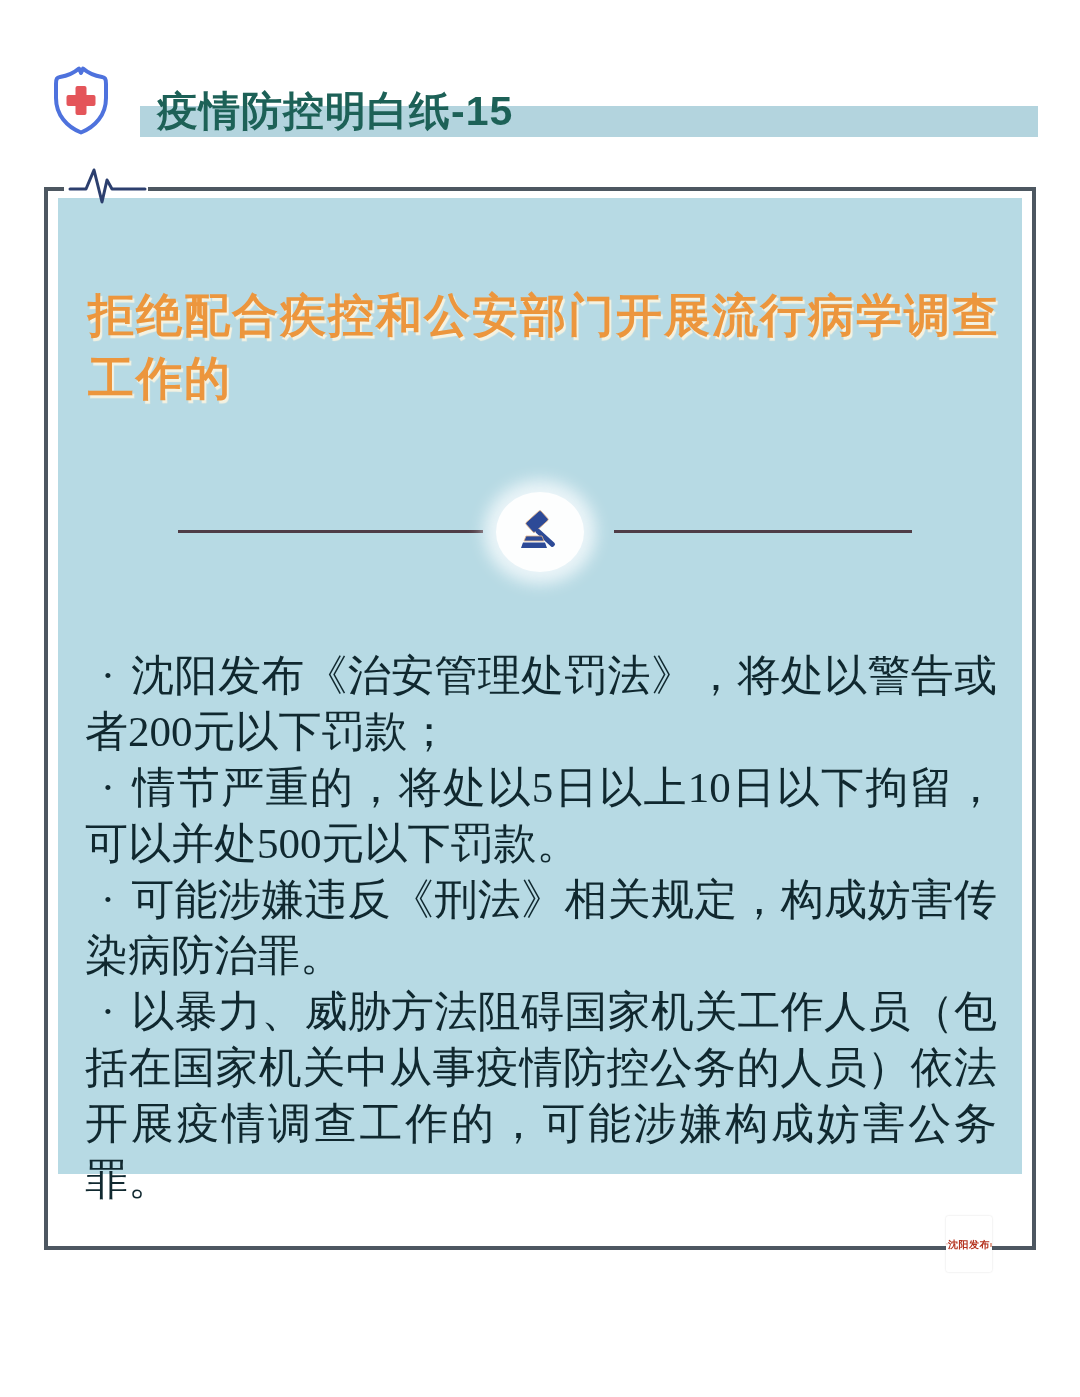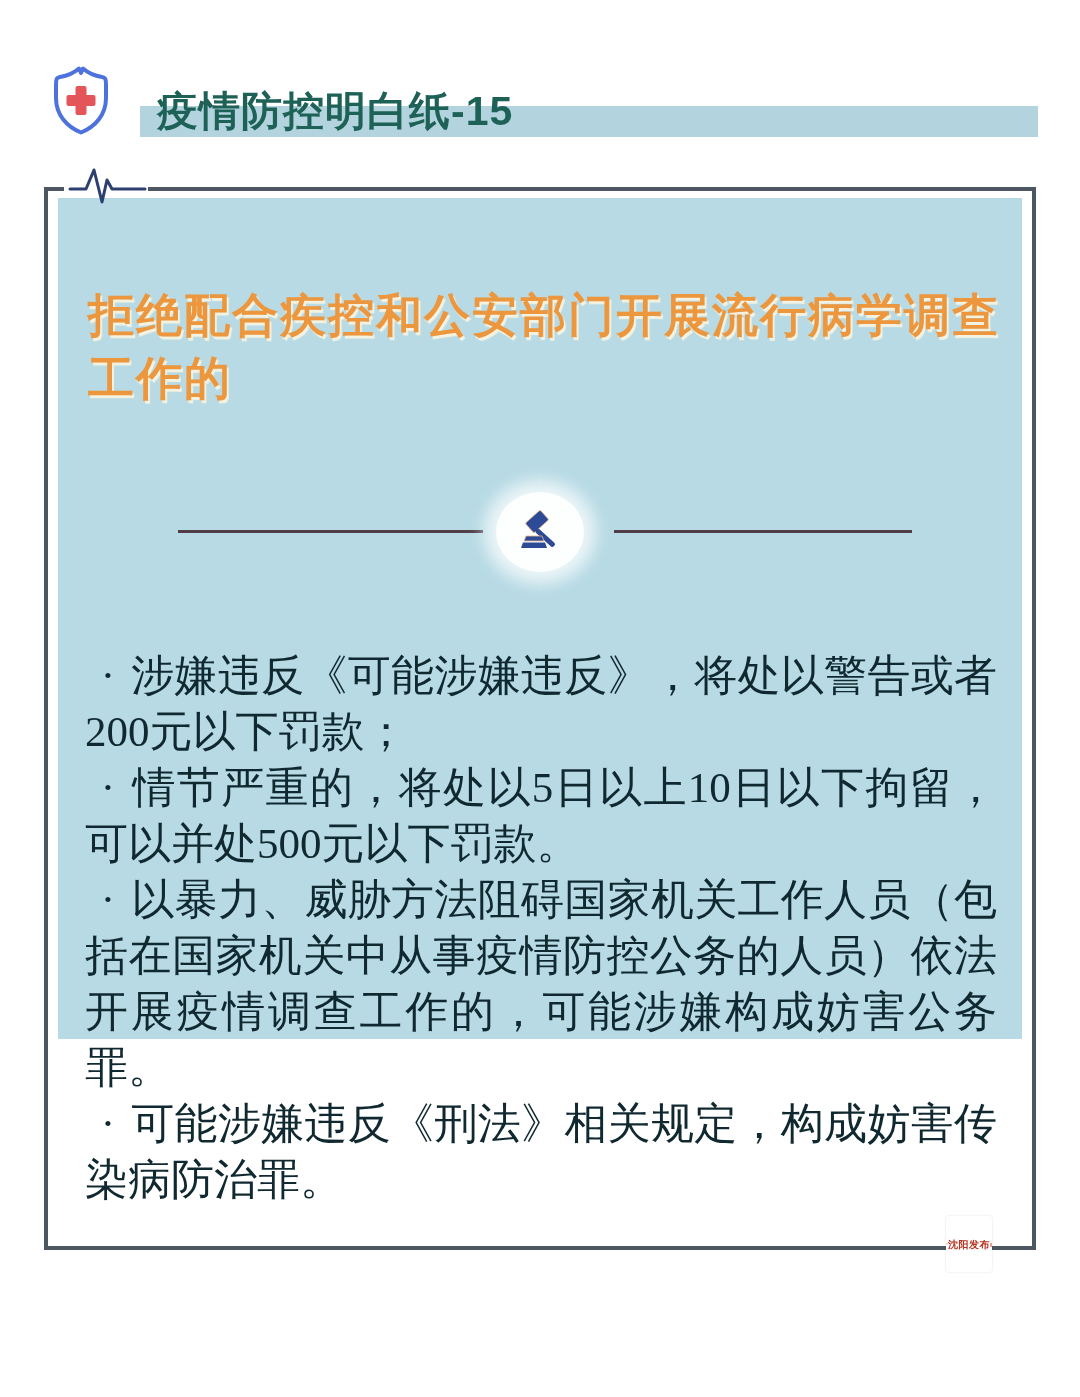--- a/index.html
+++ b/index.html
@@ -17,21 +17,21 @@
   }
   
   .frame{
     position:absolute;left:44px;top:187px;width:992px;height:1063px;
     border:4px solid #4d5761;box-sizing:border-box;background:transparent;
   }
   .ecg-patch{position:absolute;left:64px;top:183px;width:84px;height:13px;background:#ffffff;z-index:3;}
   .ecg-svg{position:absolute;left:60px;top:160px;width:100px;height:50px;z-index:4;}
   
   .card{
-    position:absolute;left:58px;top:198px;width:964px;height:841px;
+    position:absolute;left:58px;top:198px;width:964px;height:976px;
     background:#b7dae4;z-index:2;
   }
   .card-heading{
     position:absolute;left:30px;top:86px;width:912px;margin:0;
     font-size:46px;line-height:63px;font-weight:bold;letter-spacing:2px;
     color:#ec963d;text-shadow:2px 3px 1px rgba(255,246,225,0.85);
     font-family:"Liberation Sans",sans-serif;
   }
   
   .divider-line{position:absolute;height:3px;background:#4f3d47;top:332px;}
@@ -93,24 +93,24 @@
       <svg width="48" height="48" viewBox="0 0 48 48">
         <rect x="11" y="7" width="20" height="13" rx="1.5" fill="#2d4a97" stroke="#e9b98a" stroke-width="0.8" transform="rotate(-42 21 13.5)"></rect>
         <rect x="22" y="20" width="24" height="5" rx="2" fill="#2d4a97" transform="rotate(42 22 20)"></rect>
         <polygon points="10,28 26,28 28,33 8,33" fill="#2d4a97" stroke="#e9b98a" stroke-width="0.8"></polygon>
         <polygon points="7,34.5 29,34.5 31,40 5,40" fill="#2d4a97"></polygon>
       </svg>
     </div>
     <div class="divider-line right"></div>
 
     <div class="bullets">
-      <p><span class="dot">·</span><span>涉嫌违反《可能涉嫌违反》，将处以警告或者200元以下罚款；</span></p>
+      <p><span class="dot">·</span><span>沈阳发布《治安管理处罚法》，将处以警告或者200元以下罚款；</span></p>
       <p><span class="dot">·</span><span>情节严重的，将处以5日以上10日以下拘留，可以并处500元以下罚款。</span></p>
+      <p><span class="dot">·</span><span>可能涉嫌违反《刑法》相关规定，构成妨害传染病防治罪。</span></p>
       <p><span class="dot">·</span><span>以暴力、威胁方法阻碍国家机关工作人员（包括在国家机关中从事疫情防控公务的人员）依法开展疫情调查工作的，可能涉嫌构成妨害公务罪。</span></p>
-      <p><span class="dot">·</span><span>可能涉嫌违反《刑法》相关规定，构成妨害传染病防治罪。</span></p>
     </div>
   </div>
 
   <div class="badge">
     <svg width="36" height="26" viewBox="0 0 36 26">
       <polygon points="18,1 25,6.5 11,6.5" fill="#c43a25"></polygon>
       <circle cx="18" cy="8.2" r="1.8" fill="#efaf3c"></circle>
       <path d="M2 12.5 Q7 11.5 9.5 7.5 L26.5 7.5 Q29 11.5 34 12.5 Z" fill="#c43a25"></path>
       <rect x="8.5" y="13.5" width="3" height="6" fill="#c43a25"></rect>
       <rect x="16.5" y="13.5" width="3" height="6" fill="#e67e22"></rect>

